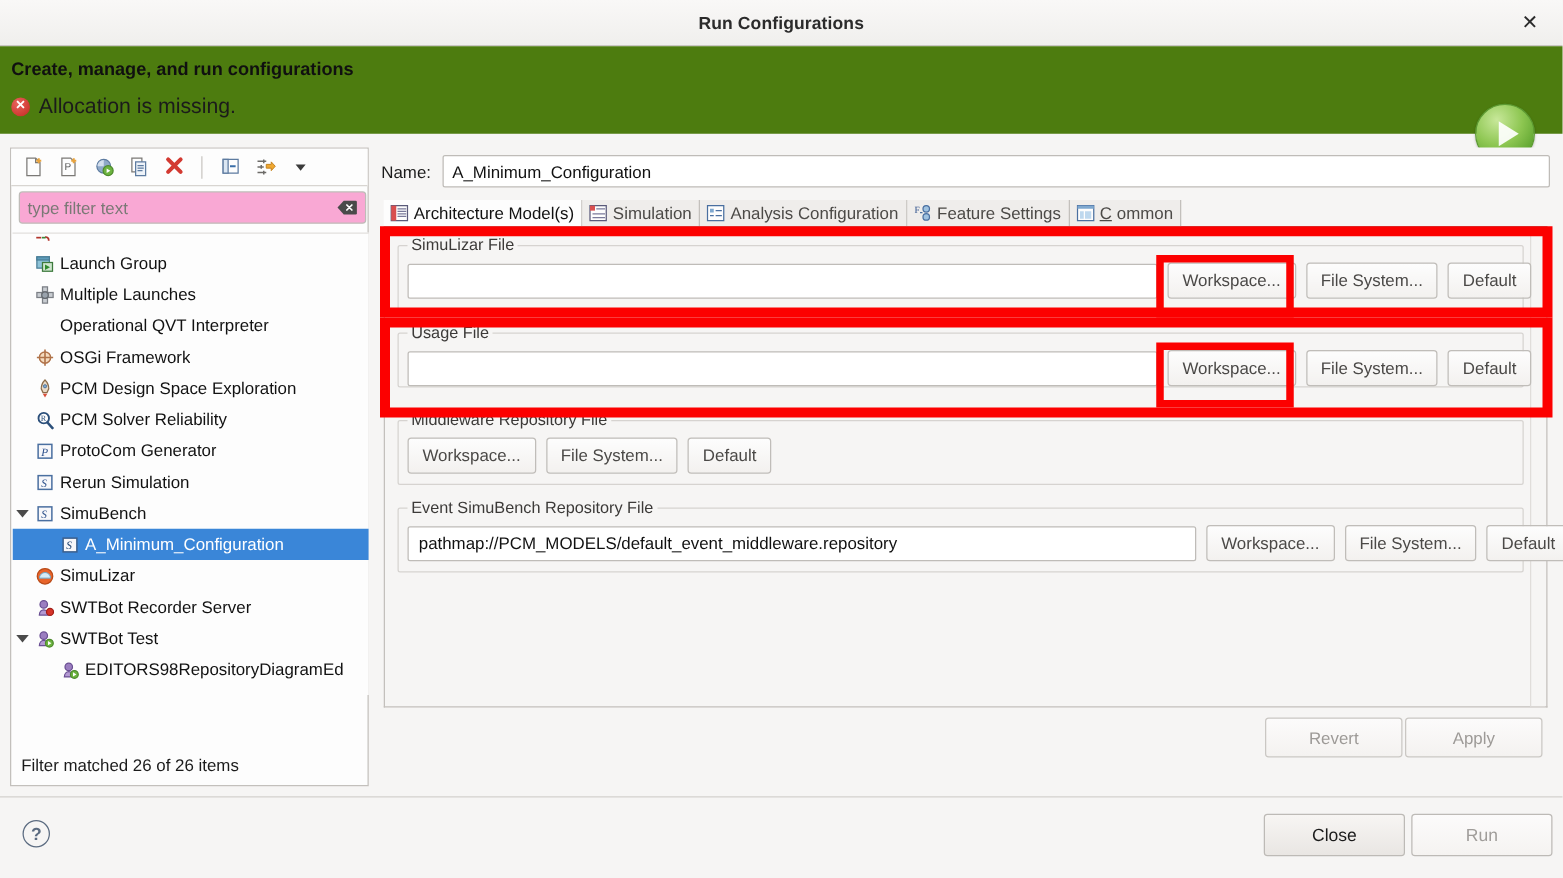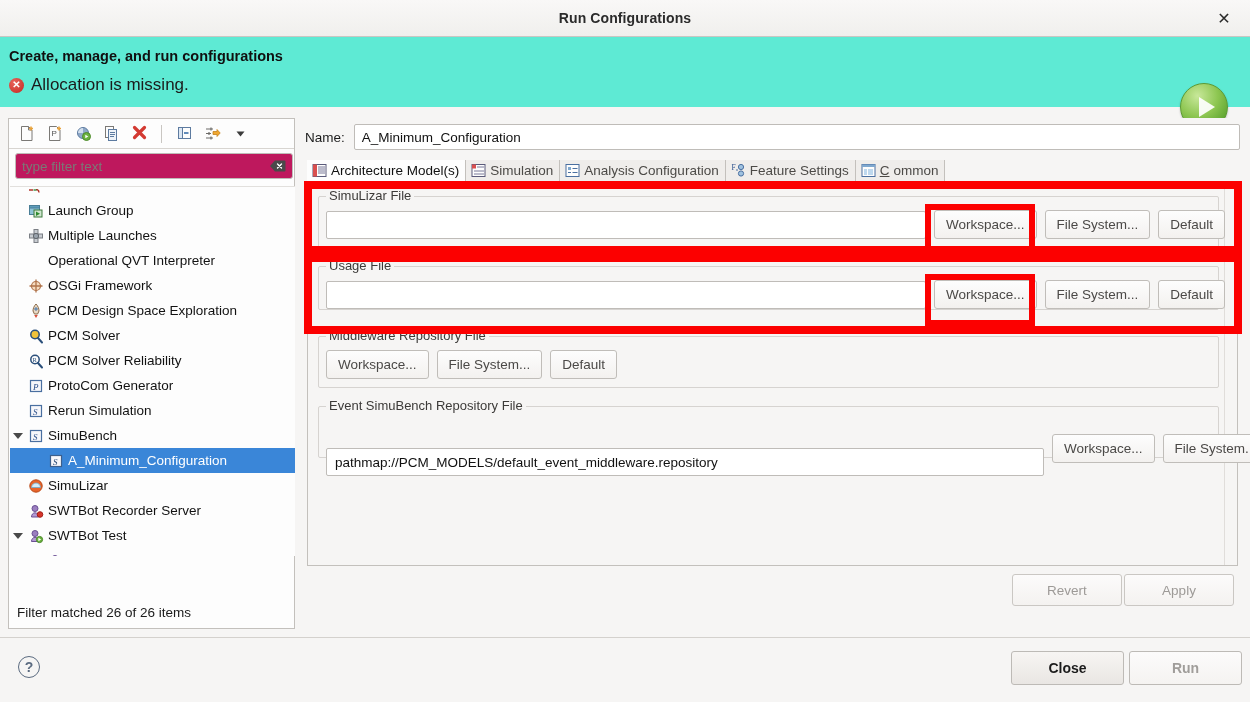--- a/index.html
+++ b/index.html
@@ -25,21 +25,21 @@
   }
   .titlebar .closebtn {
     position: absolute; right: 16px; top: 9px;
     width: 20px; height: 20px; line-height: 19px; text-align: center;
     font-size: 16px; color: #2b2b2b; cursor: pointer;
   }
 
   
   .header {
     position: absolute; left: 0; top: 37px; width: 1250px; height: 70px;
-    background: #5eead4;
+    background: #4d7c0f;
   }
   .header .headline {
     position: absolute; left: 9px; top: 11px;
     font-weight: bold; font-size: 14.5px; color: #101010;
   }
   .header .statusrow {
     position: absolute; left: 9px; top: 38px;
     display: flex; align-items: center; gap: 7px;
   }
   .header .statusrow .msg { font-size: 17px; color: #1b1b1b; }
@@ -77,21 +77,21 @@
     position: absolute; left: 0; top: 0; width: 100%; height: 30px;
     display: flex; align-items: center; gap: 4px; padding: 0 6px;
     border-bottom: 1px solid #d8d5d1;
     background: #fdfdfd;
   }
   .tbtn { width: 24px; height: 22px; display: flex; align-items: center; justify-content: center; cursor: pointer; }
   .tbsep { width: 1px; height: 18px; background: #c9c6c2; margin: 0 6px; }
 
   .filterbox {
     position: absolute; left: 6px; top: 34px; width: 278px; height: 26px;
-    border: 1px solid #bfbcb8; border-radius: 3px; background: #be185d;
+    border: 1px solid #bfbcb8; border-radius: 3px; background: #f9a8d4;
     display: flex; align-items: center;
   }
   .filterbox input {
     border: 0; outline: 0; background: transparent;
     flex: 1; height: 22px; padding: 0 6px;
     font-family: "Liberation Sans", sans-serif; font-size: 13.5px; color: #111;
   }
   .filterbox input::placeholder { color: #7b7976; }
   .clearbtn {
     width: 24px; height: 22px; display: flex; align-items: center; justify-content: center;
@@ -210,21 +210,21 @@
     position: absolute; left: 18px; top: 18px;
     width: 22px; height: 22px; border-radius: 50%;
     border: 1.6px solid #5b6b80; color: #5b6b80;
     display: flex; align-items: center; justify-content: center;
     font-size: 14px; font-weight: bold; cursor: pointer;
   }
   .btn-dlg {
     position: absolute; top: 13px; height: 34px; width: 113px;
     border: 1px solid #bdbab6; border-radius: 3px;
     display: flex; align-items: center; justify-content: center;
-    font-size: 14px; cursor: pointer; font-weight: bold;
+    font-size: 14px; cursor: pointer;
   }
   .btn-close {
     left: 1011px;
     background: linear-gradient(to bottom, #f7f5f3 0%, #e9e6e3 100%);
     color: #1b1b1b;
   }
   .btn-run {
     left: 1129px;
     background: linear-gradient(to bottom, #fcfbfb 0%, #f5f3f1 100%);
     color: #a09d9a;
@@ -392,30 +392,20 @@
       <span class="ticon">
         <svg width="16" height="16" viewBox="0 0 16 16">
           <path d="M8 1c2 2 3 4.5 3 7l-1.4 3h-3.2L5 8c0-2.5 1-5 3-7z" fill="#e8d9c6" stroke="#8a6a48"></path>
           <circle cx="8" cy="6" r="1.3" fill="#7fa8cf" stroke="#4a6f96" stroke-width="0.7"></circle>
           <path d="M6.2 12l1.8 3 1.8-3z" fill="#d94f3a"></path>
         </svg>
       </span>
       <span class="tlabel">PCM Design Space Exploration</span>
     </div>
 
-    <div class="trow">
-      <span class="twist"></span>
-      <span class="ticon">
-        <svg width="16" height="16" viewBox="0 0 16 16">
-          <circle cx="7" cy="6.5" r="4.2" fill="#f0c23a" stroke="#2b4f7a" stroke-width="1.5"></circle>
-          <path d="M10 10l4 4.5" stroke="#2b4f7a" stroke-width="2" stroke-linecap="round"></path>
-        </svg>
-      </span>
-      <span class="tlabel">PCM Solver</span>
-    </div>
 
     <div class="trow">
       <span class="twist"></span>
       <span class="ticon">
         <svg width="16" height="16" viewBox="0 0 16 16">
           <circle cx="7" cy="6.5" r="4.2" fill="#fdfdfd" stroke="#2b4f7a" stroke-width="1.5"></circle>
           <text x="4.6" y="9" font-size="6.5" font-family="Liberation Serif" fill="#2b4f7a">R</text>
           <path d="M10 10l4 4.5" stroke="#2b4f7a" stroke-width="2" stroke-linecap="round"></path>
         </svg>
       </span>
@@ -622,21 +612,21 @@
         <div class="btn">Workspace...</div>
         <div class="btn">File System...</div>
         <div class="btn">Default</div>
       </div>
     </div>
 
     <div class="group" style="left:10px; top:224px; width:901px; height:52px;">
       <div class="groupline"></div>
       <span class="grouptitle">Event SimuBench Repository File</span>
       <div class="rowfields">
-        <div class="pathinput" style="width:718px;margin-top:28px;">pathmap://PCM_MODELS/default_event_middleware.repository</div>
+        <div class="pathinput" style="width:631px;">pathmap://PCM_MODELS/default_event_middleware.repository</div>
         <div class="btn">Workspace...</div>
         <div class="btn">File System...</div>
         <div class="btn">Default</div>
       </div>
     </div>
 
   </div>
 
   <div class="applyrow">
     <div class="btn-wide">Revert</div>

